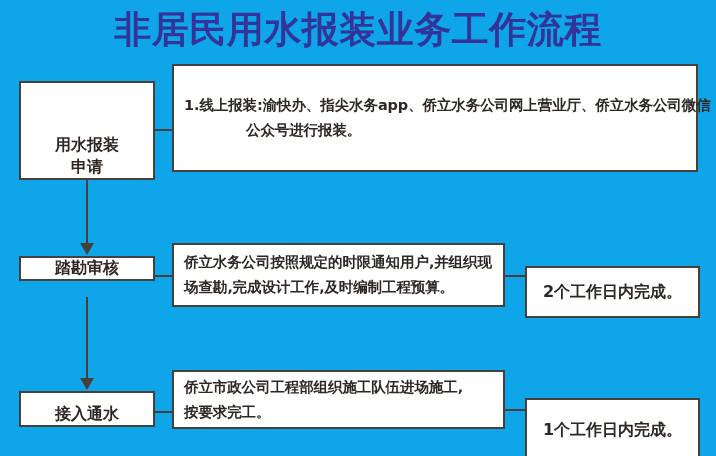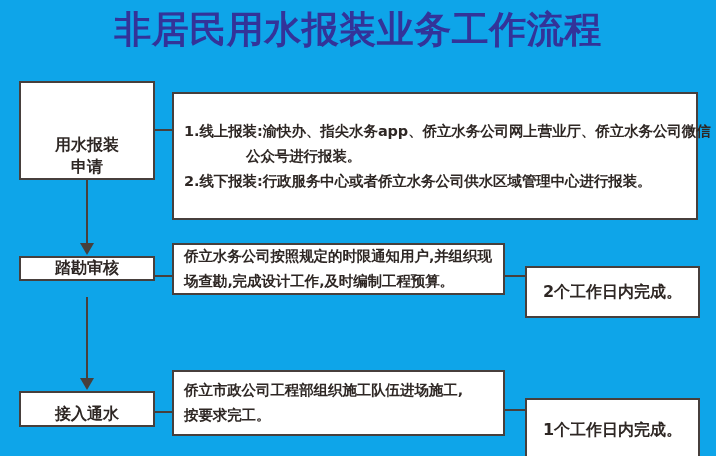--- a/index.html
+++ b/index.html
@@ -116,38 +116,37 @@
 
   <div class="box stage" style="left:19px; top:81px; width:136px; height:99px;">
     <div>
       <div>用水报装</div>
       <div>申请</div>
     </div>
   </div>
 
   <div class="hconn" style="left:155px; top:129px; width:19px;"></div>
 
-  <div class="box detail" style="left:172px; top:92px; width:526px; height:128px;">
+  <div class="box detail" style="left:172px; top:64px; width:526px; height:108px;">
     <ul class="detail-list">
       <li>1.线上报装:渝快办、指尖水务app、侨立水务公司网上营业厅、侨立水务公司微信</li>
       <li class="indent">公众号进行报装。</li>
-      <li>2.线下报装:行政服务中心或者侨立水务公司供水区域管理中心进行报装。</li>
     </ul>
   </div>
 
   <div class="vconn" style="left:86px; top:180px; height:64px;"></div>
   <div class="arrowhead" style="left:80px; top:243px;"></div>
 
   <div class="box stage" style="left:19px; top:256px; width:136px; height:25px;">
     <span>踏勘审核</span>
   </div>
 
   <div class="hconn" style="left:155px; top:275px; width:19px;"></div>
 
-  <div class="box detail" style="left:172px; top:243px; width:333px; height:52px;">
+  <div class="box detail" style="left:172px; top:243px; width:333px; height:64px;">
     <div class="detail-par">
       <span class="ln">侨立水务公司按照规定的时限通知用户‚并组织现</span>
       <span class="ln">场查勘‚完成设计工作‚及时编制工程预算。</span>
     </div>
   </div>
 
   <div class="hconn" style="left:505px; top:275px; width:20px;"></div>
 
   <div class="box duration" style="left:525px; top:250px; width:175px; height:52px;">
     <span>2个工作日内完成。</span>
@@ -155,21 +154,21 @@
 
   <div class="vconn" style="left:86px; top:297px; height:82px;"></div>
   <div class="arrowhead" style="left:80px; top:378px;"></div>
 
   <div class="box stage" style="left:19px; top:391px; width:136px; height:36px;">
     <span>接入通水</span>
   </div>
 
   <div class="hconn" style="left:155px; top:411px; width:19px;"></div>
 
-  <div class="box detail" style="left:172px; top:370px; width:333px; height:66px;">
+  <div class="box detail" style="left:172px; top:370px; width:333px; height:59px;">
     <div class="detail-par">
       <span class="ln">侨立市政公司工程部组织施工队伍进场施工‚</span>
       <span class="ln">按要求完工。</span>
     </div>
   </div>
 
   <div class="hconn" style="left:505px; top:409px; width:20px;"></div>
 
   <div class="box duration" style="left:525px; top:382px; width:175px; height:64px;">
     <span>1个工作日内完成。</span>

